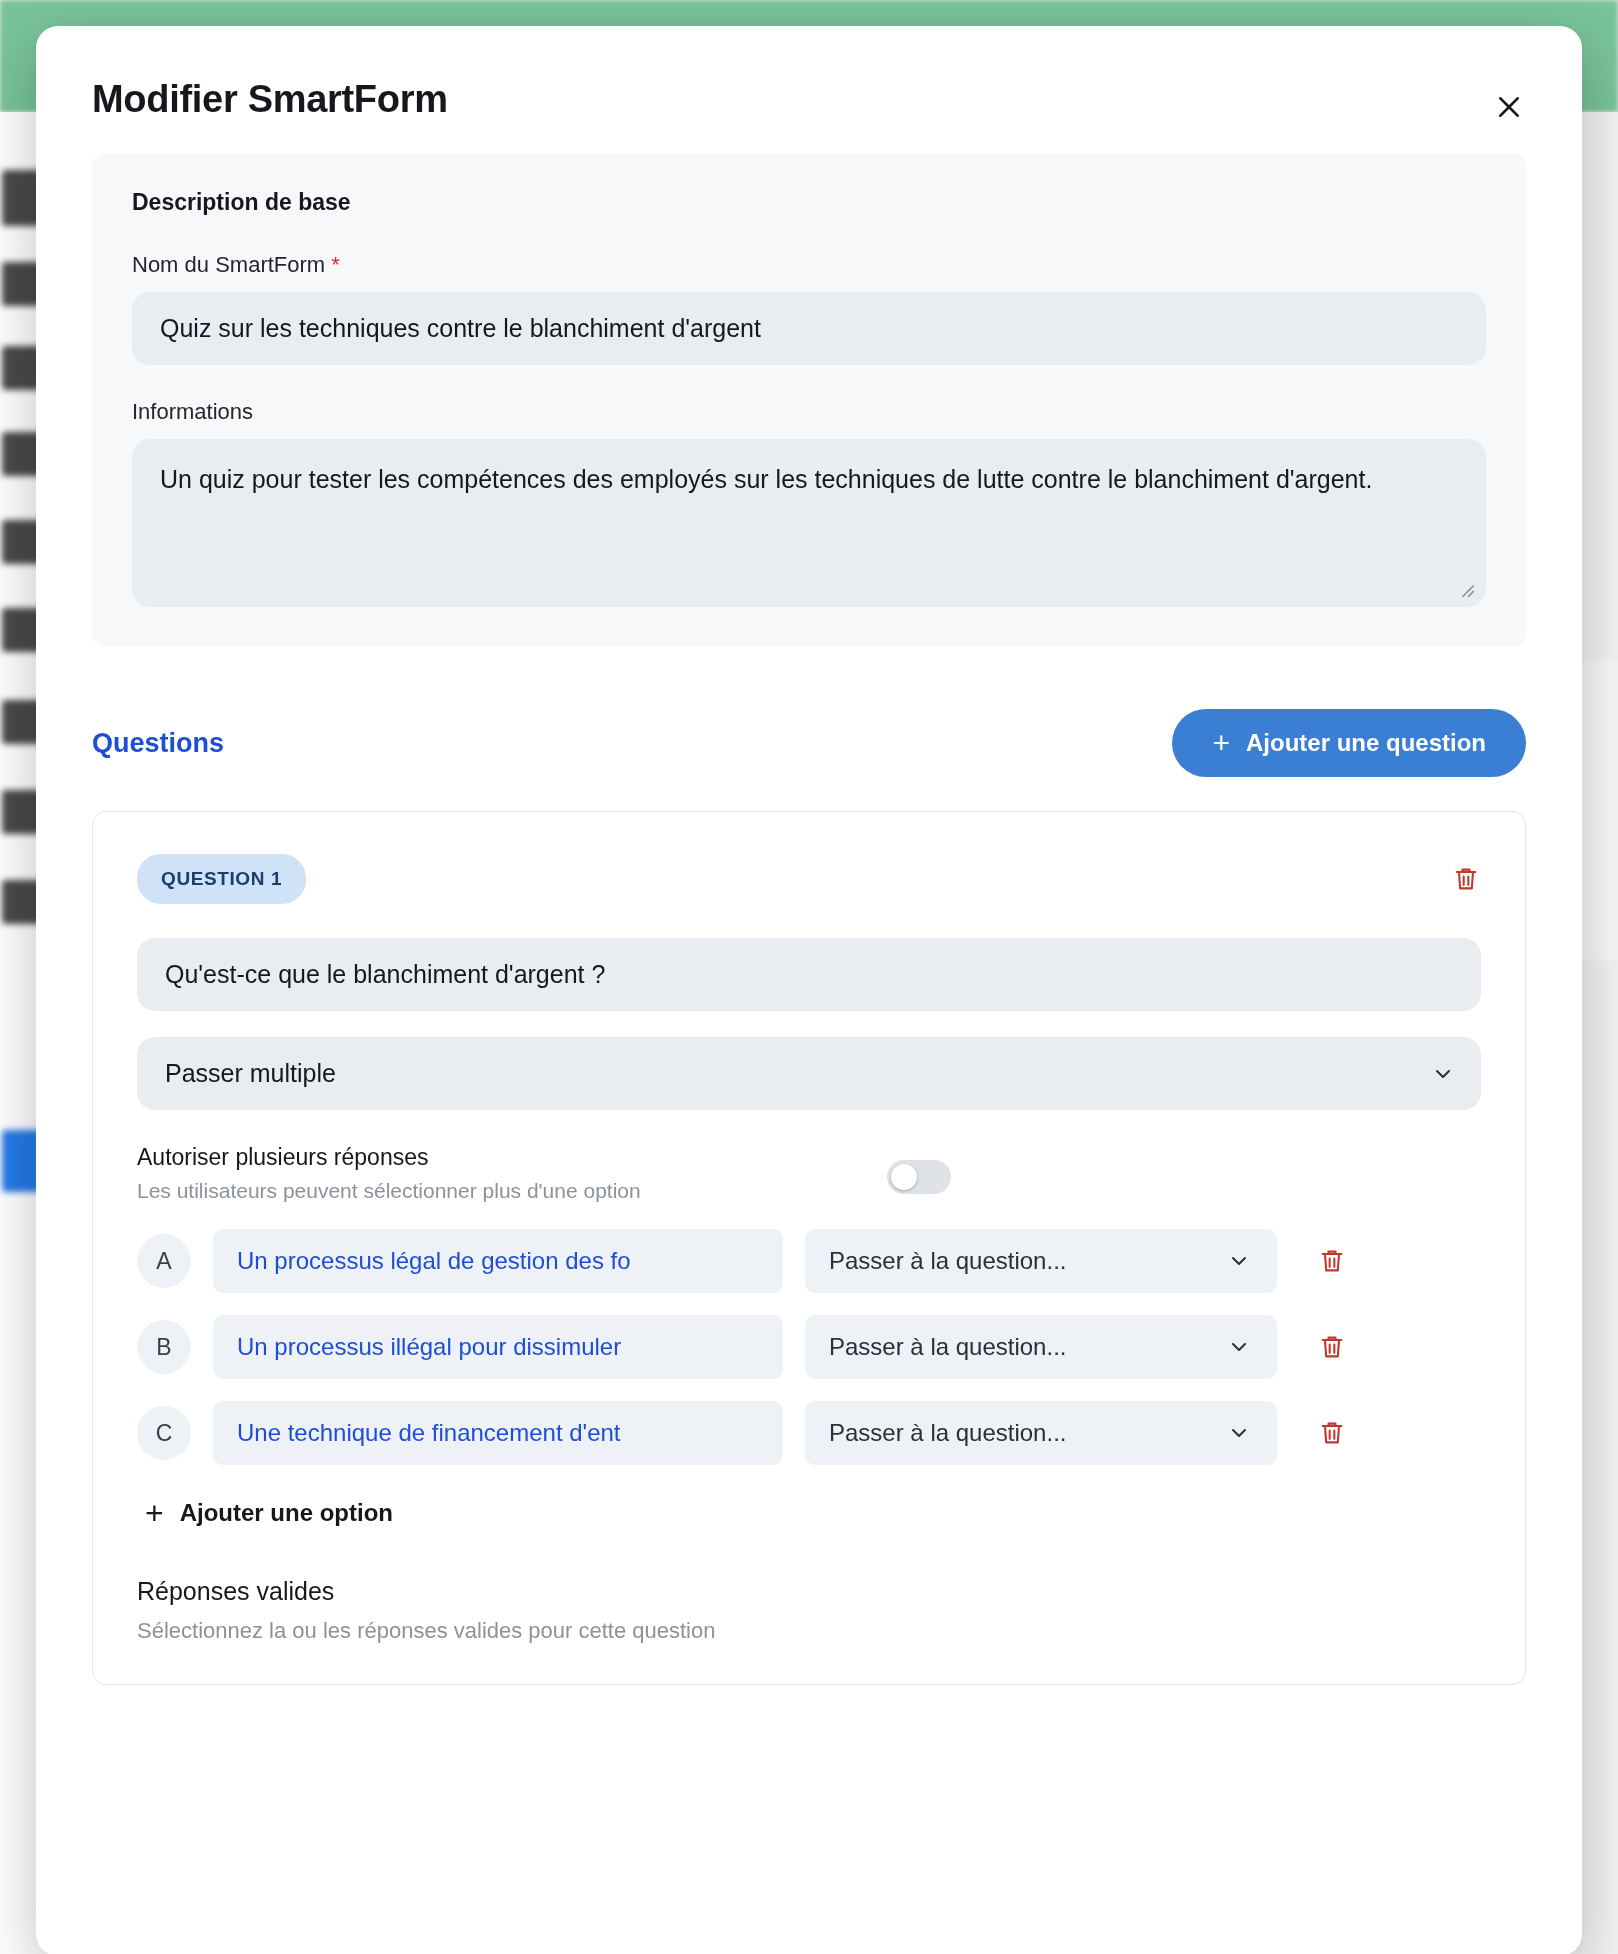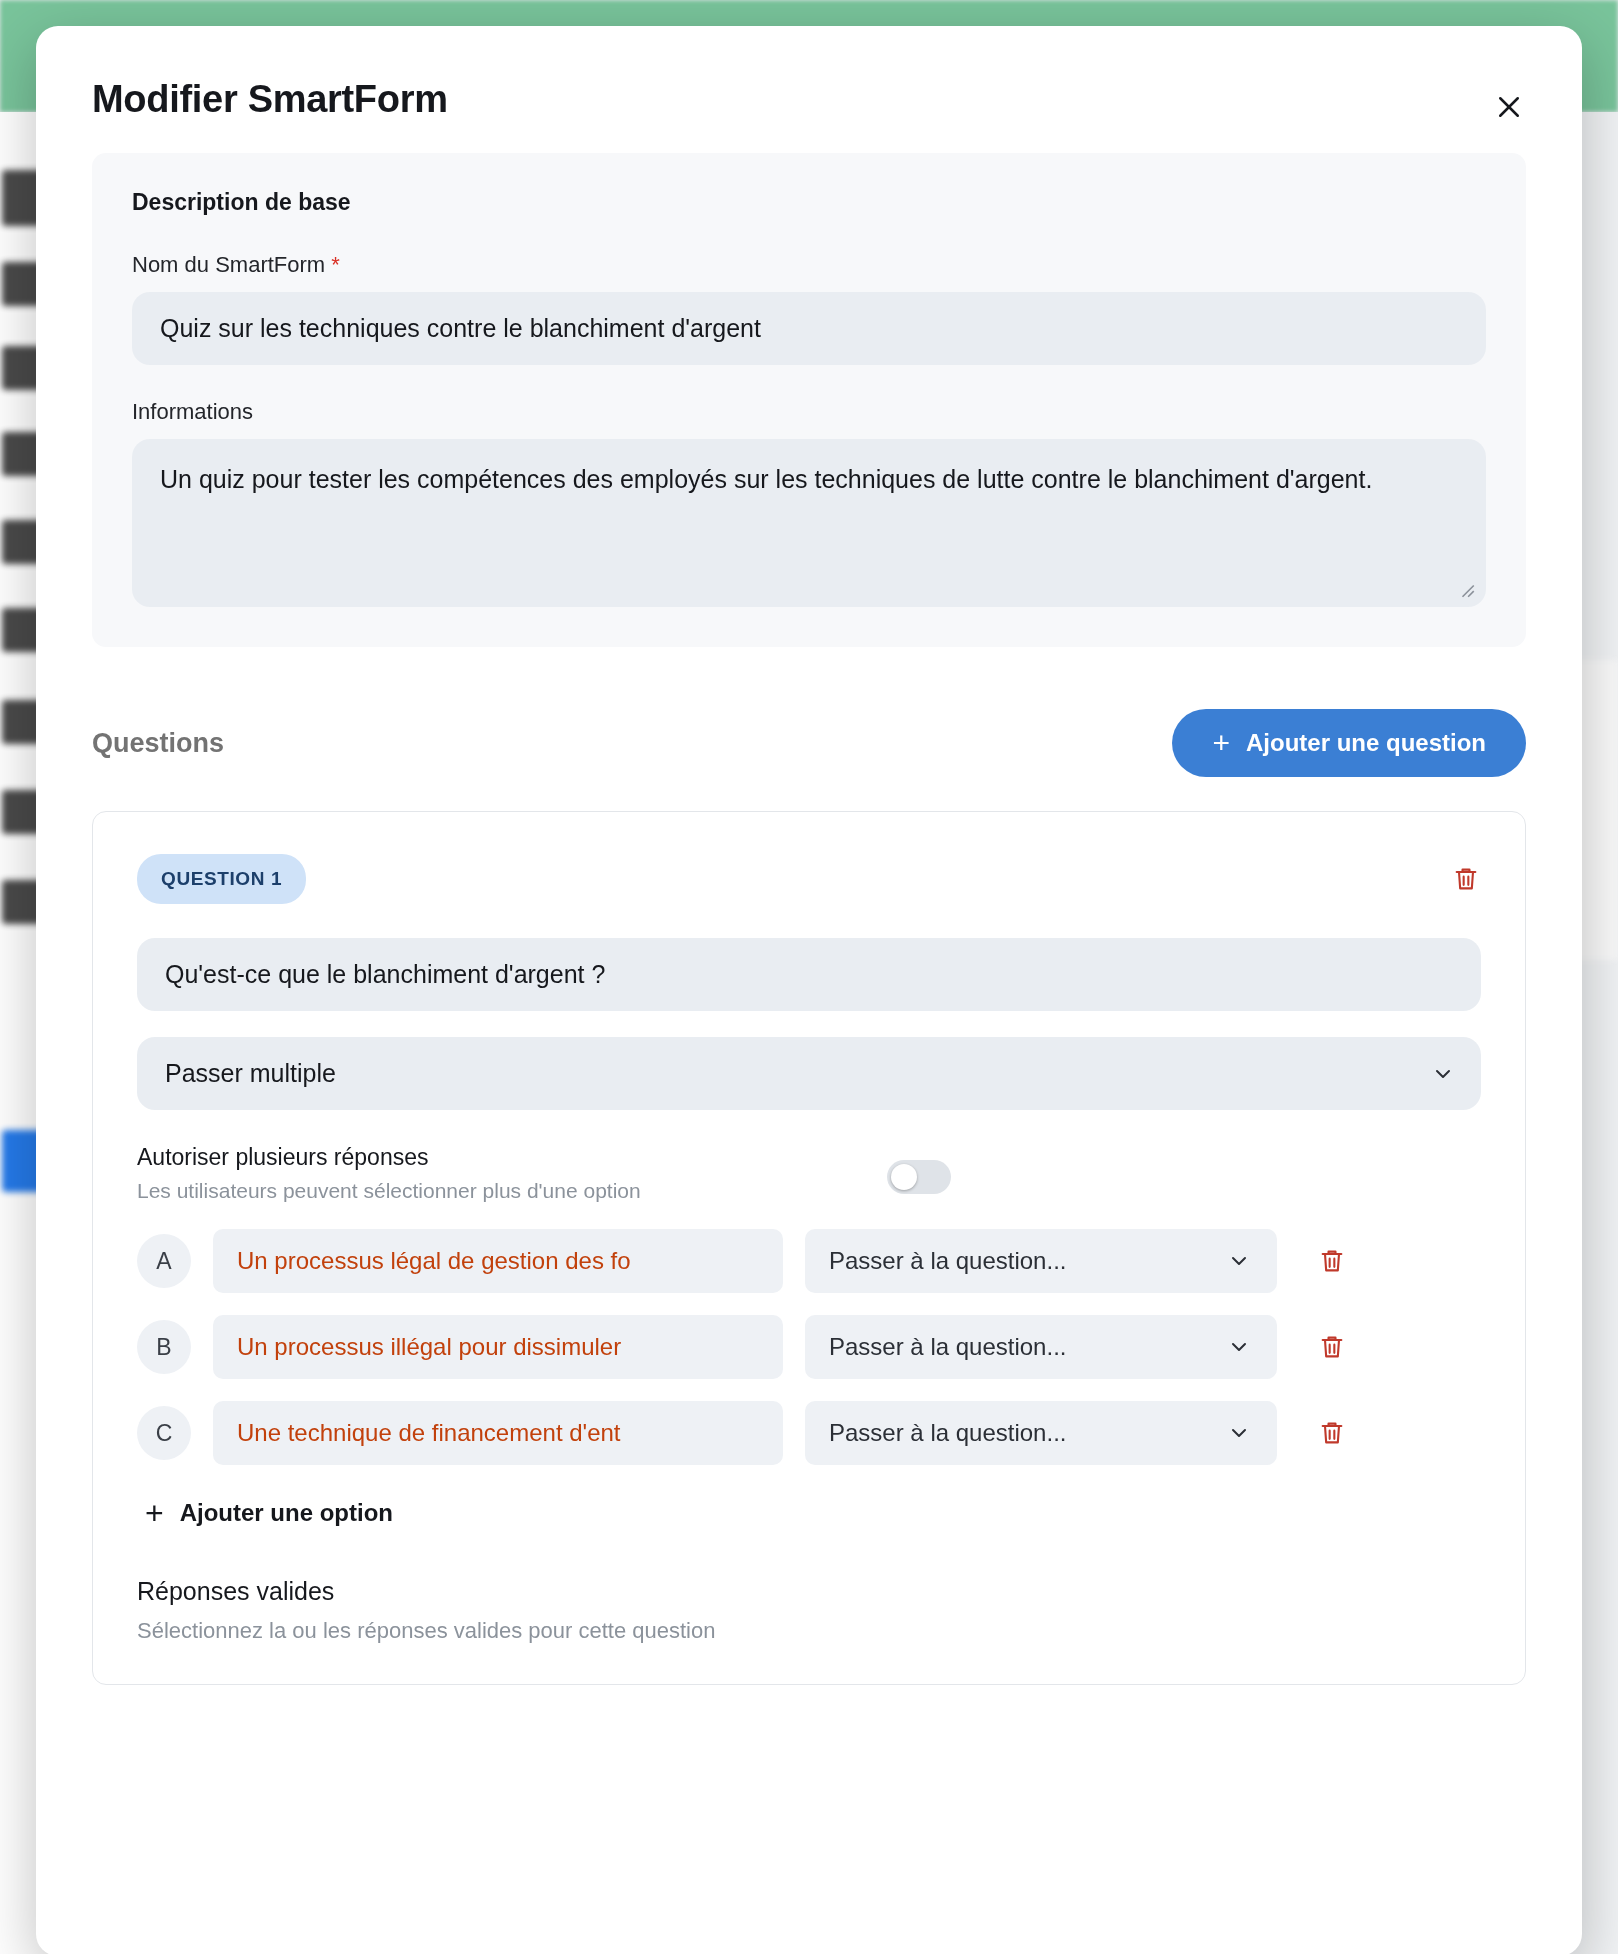--- a/index.html
+++ b/index.html
@@ -120,21 +120,21 @@
     pointer-events: none;
     color: #8a9099;
   }
 
   
   .questions-bar {
     display: flex; align-items: center; justify-content: space-between;
     margin-top: 62px;
   }
   .questions-title {
-    font-size: 27px; font-weight: 700; color: #737373;
+    font-size: 27px; font-weight: 700; color: #1d4ed8;
   }
   .btn-add-question {
     display: inline-flex; align-items: center; gap: 16px;
     background: #3b7fd4;
     color: #fff;
     border: none;
     border-radius: 40px;
     font-size: 24px;
     font-weight: 600;
     padding: 19px 40px;
@@ -213,21 +213,21 @@
   .opt-letter {
     width: 54px; height: 54px; border-radius: 50%;
     background: #eef1f5; color: #3a3f47;
     display: flex; align-items: center; justify-content: center;
     font-size: 23px; flex: none;
   }
   .opt-text {
     width: 570px;
     background: #eef1f5;
     border: none; border-radius: 10px;
-    font-size: 24px; color: #c2410c;
+    font-size: 24px; color: #1d4ed8;
     padding: 18px 24px;
     font-family: "Liberation Sans", sans-serif;
     outline: none;
     text-overflow: clip;
   }
   .opt-jump-wrap { position: relative; width: 472px; }
   .opt-jump {
     width: 100%;
     background: #eef1f5;
     border: none; border-radius: 10px;

